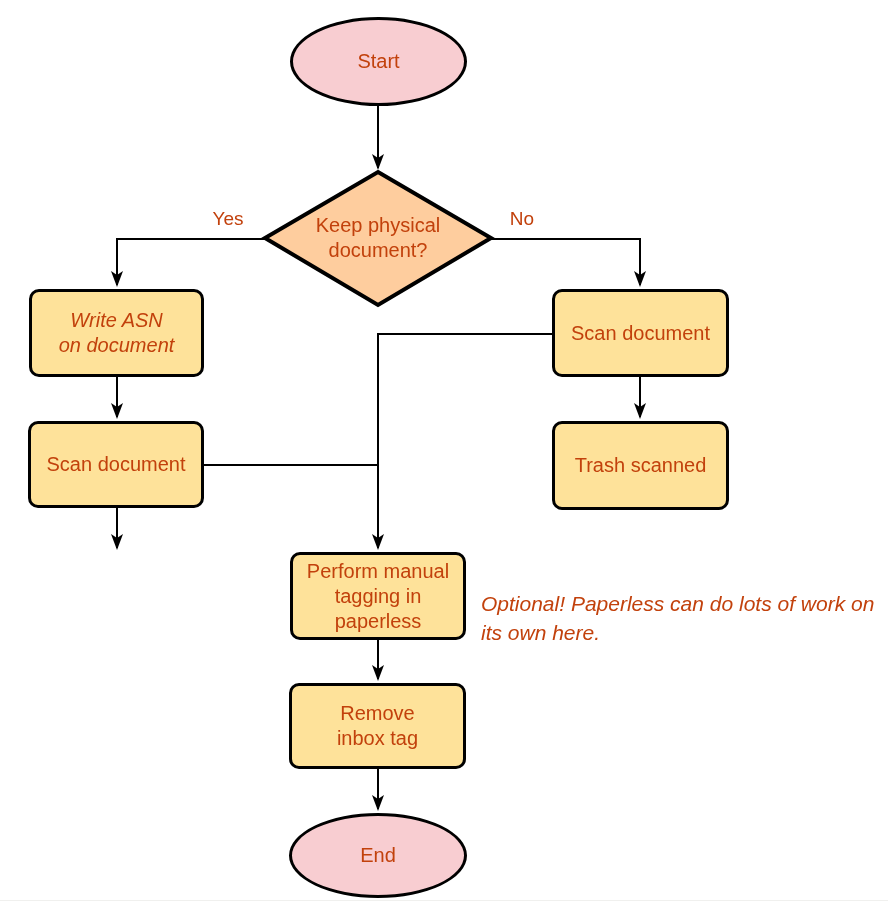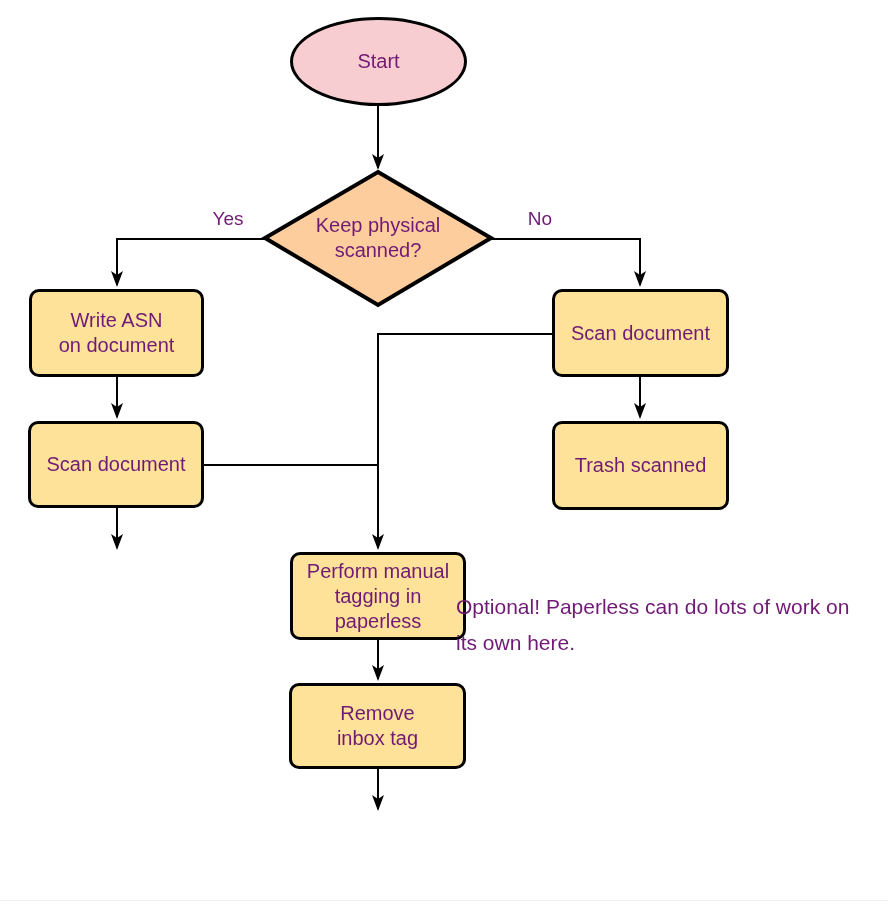--- a/index.html
+++ b/index.html
@@ -6,21 +6,21 @@
     margin: 0;
     padding: 0;
     background: #ffffff;
   }
   .canvas {
     position: relative;
     width: 888px;
     height: 907px;
     background: #ffffff;
     font-family: "Liberation Sans", "DejaVu Sans", sans-serif;
-    color: #701a75;
+    color: #c2410c;
     overflow: hidden;
   }
   .edge-layer {
     position: absolute;
     left: 0; top: 0;
     width: 888px; height: 907px;
   }
   .edge {
     fill: none;
     stroke: var(--stroke, #000000);
@@ -67,25 +67,26 @@
   }
   .edge-label {
     position: absolute;
     width: 60px;
     text-align: center;
     font-size: 19px;
     line-height: 22px;
   }
   .note {
     position: absolute;
-    left: 456px;
+    left: 481px;
     top: 589px;
     width: 404px;
+    font-style: italic;
     font-size: 21px;
-    line-height: 36px;
+    line-height: 29px;
     white-space: pre-line;
   }
   .page-boundary {
     position: absolute;
     left: 0;
     top: 900px;
     width: 888px;
     height: 1px;
     background: #f0f0ee;
   }
@@ -115,27 +116,27 @@
 
     <polygon class="decision-poly" points="378,172 491,238 378,305 265,238"></polygon>
   </svg>
 
   <div class="node terminator" style="left:290px; top:17px; width:177px; height:89px;">
     <span class="node-label">Start</span>
   </div>
 
   <div class="decision-label" style="left:288px; top:213px; width:180px; height:50px;">
     <span class="node-label">Keep physical
-scanned?</span>
+document?</span>
   </div>
 
   <span class="edge-label" style="left:198px; top:208px;">Yes</span>
-  <span class="edge-label" style="left:492px; top:208px;text-align:right;">No</span>
+  <span class="edge-label" style="left:492px; top:208px;">No</span>
 
-  <div class="node process" style="left:29px; top:289px; width:175px; height:88px;">
+  <div class="node process" style="left:29px; top:289px; width:175px; height:88px;font-style:italic;">
     <span class="node-label">Write ASN
 on document</span>
   </div>
 
   <div class="node process" style="left:28px; top:421px; width:176px; height:87px;">
     <span class="node-label">Scan document</span>
   </div>
 
 
   <div class="node process" style="left:552px; top:289px; width:177px; height:88px;">
@@ -150,19 +151,22 @@
     <span class="node-label">Remove
 inbox tag</span>
   </div>
 
   <div class="node process" style="left:290px; top:552px; width:176px; height:88px;">
     <span class="node-label">Perform manual
 tagging in
 paperless</span>
   </div>
 
+  <div class="node terminator" style="left:289px; top:813px; width:178px; height:85px;">
+    <span class="node-label">End</span>
+  </div>
 
   <div class="note">Optional! Paperless can do lots of work on
 its own here.</div>
 
   <div class="page-boundary"></div>
 
 </div>
 
 </body></html>

